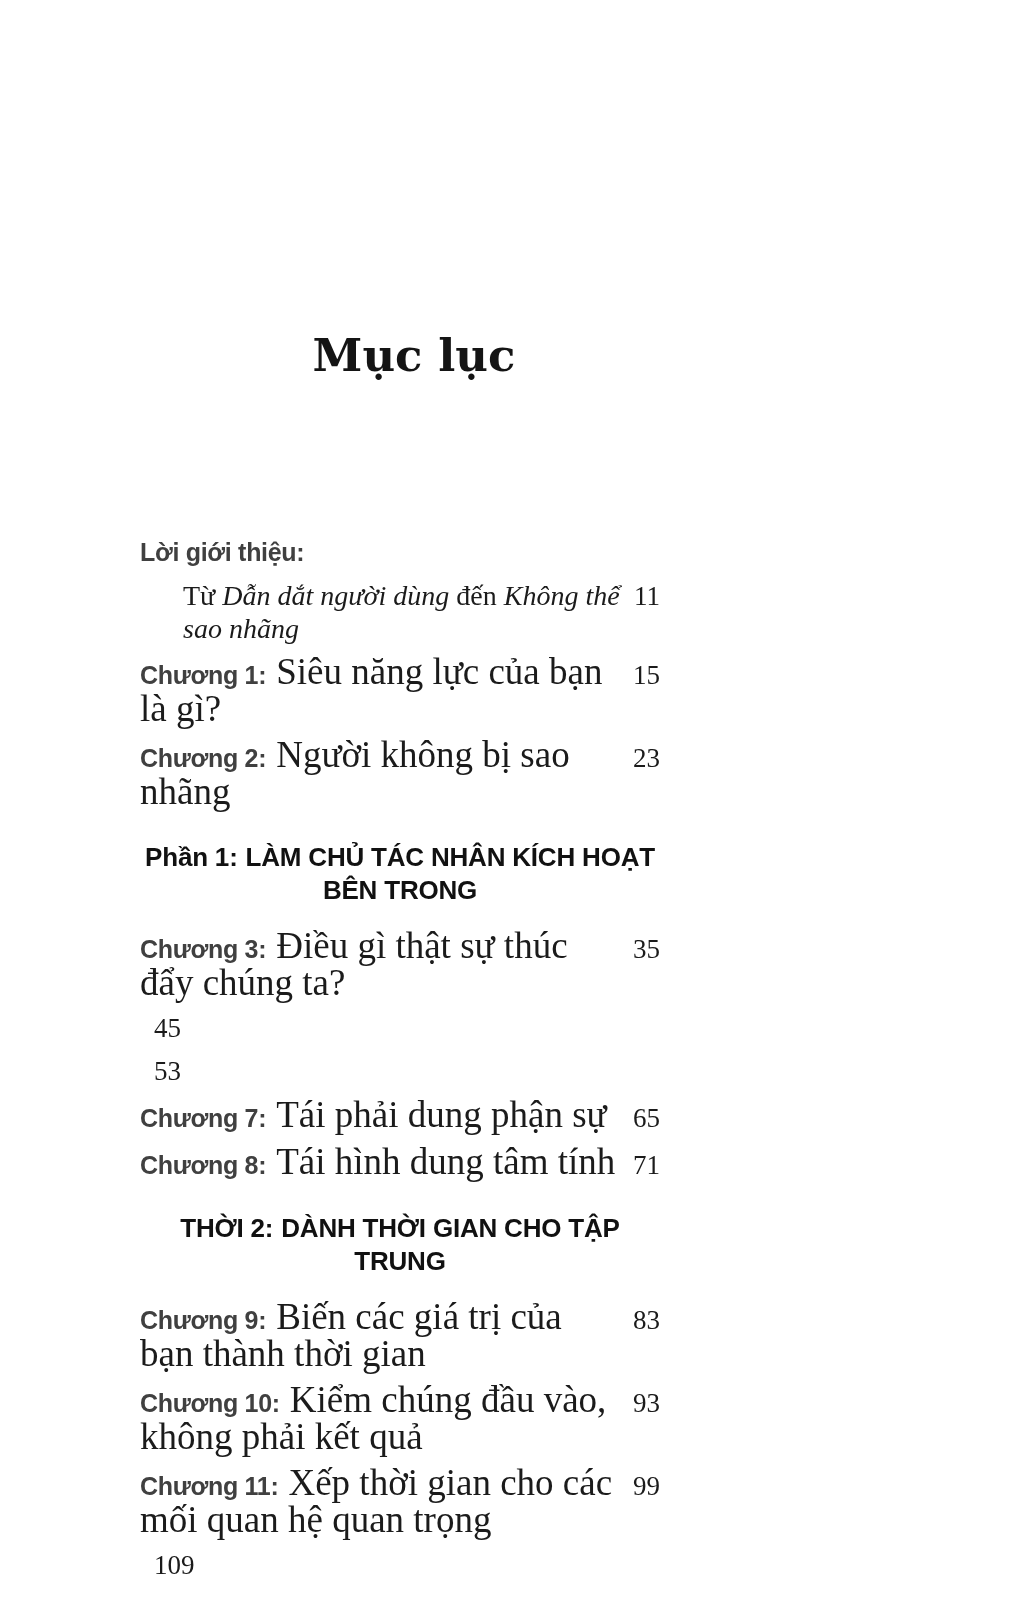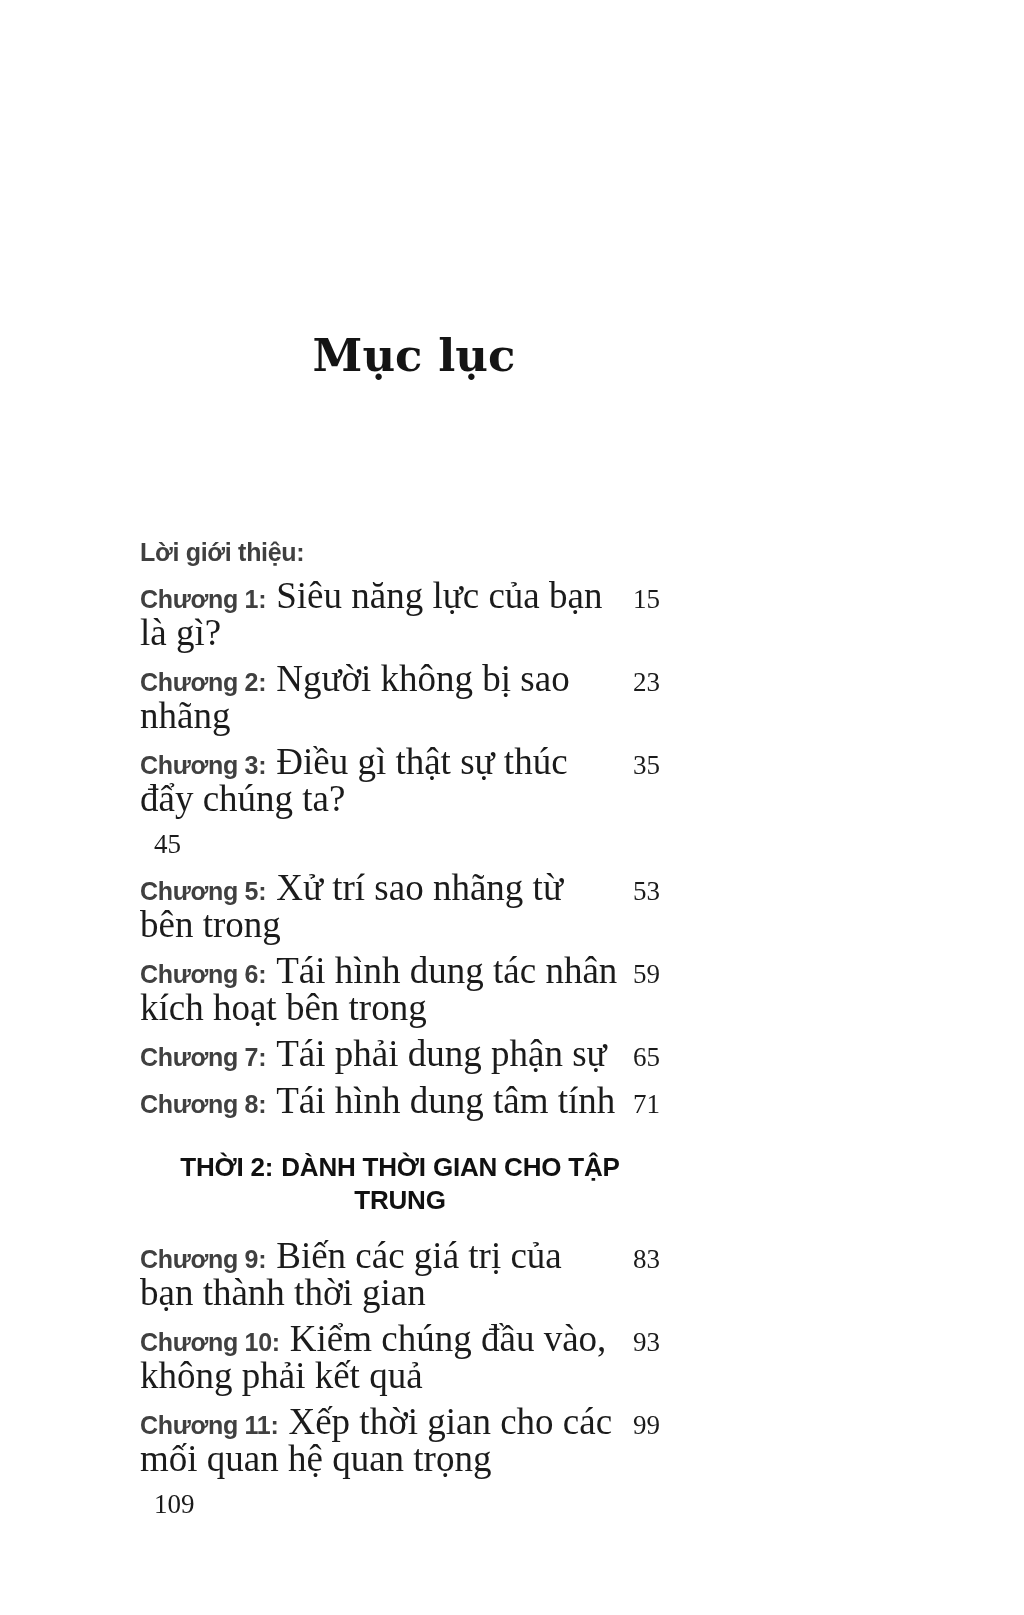--- a/index.html
+++ b/index.html
@@ -101,60 +101,60 @@
   <div class="book-title">Mục lục</div>
 
   <div class="toc">
 
     <div class="toc-row intro-label-row">
       <span class="row-text">
         <span class="chap-label">Lời giới thiệu:</span>
       </span>
     </div>
 
+    <div class="toc-row">
+      <span class="row-text intro-sub">
+        <span class="seg">Từ </span><span class="seg it">Dẫn dắt người dùng</span><span class="seg"> đến </span><span class="seg it">Không thể sao nhãng</span>
+      </span>
+      <span class="page-num">11</span>
+    </div>
 
     <div class="toc-row">
       <span class="row-text">
         <span class="chap-label">Chương 1:</span><span class="chap-title">Siêu năng lực của bạn là gì?</span>
       </span>
       <span class="page-num">15</span>
     </div>
 
     <div class="toc-row">
       <span class="row-text">
         <span class="chap-label">Chương 2:</span><span class="chap-title">Người không bị sao nhãng</span>
       </span>
       <span class="page-num">23</span>
     </div>
 
+    <div class="section-heading">
+      <span class="sh-label">Phần 1:</span><span class="sh-title">LÀM CHỦ TÁC NHÂN KÍCH HOẠT BÊN TRONG</span>
+    </div>
 
     <div class="toc-row">
       <span class="row-text">
         <span class="chap-label">Chương 3:</span><span class="chap-title">Điều gì thật sự thúc đẩy chúng ta?</span>
       </span>
       <span class="page-num">35</span>
     </div>
 
     <div class="toc-row">
       <span class="page-num">45</span>
     </div>
 
     <div class="toc-row">
-      <span class="row-text">
-        <span class="chap-label">Chương 5:</span><span class="chap-title">Xử trí sao nhãng từ bên trong</span>
-      </span>
       <span class="page-num">53</span>
     </div>
 
-    <div class="toc-row">
-      <span class="row-text">
-        <span class="chap-label">Chương 6:</span><span class="chap-title">Tái hình dung tác nhân kích hoạt bên trong</span>
-      </span>
-      <span class="page-num">59</span>
-    </div>
 
     <div class="toc-row">
       <span class="row-text">
         <span class="chap-label">Chương 7:</span><span class="chap-title">Tái phải dung phận sự</span>
       </span>
       <span class="page-num">65</span>
     </div>
 
     <div class="toc-row">
       <span class="row-text">

